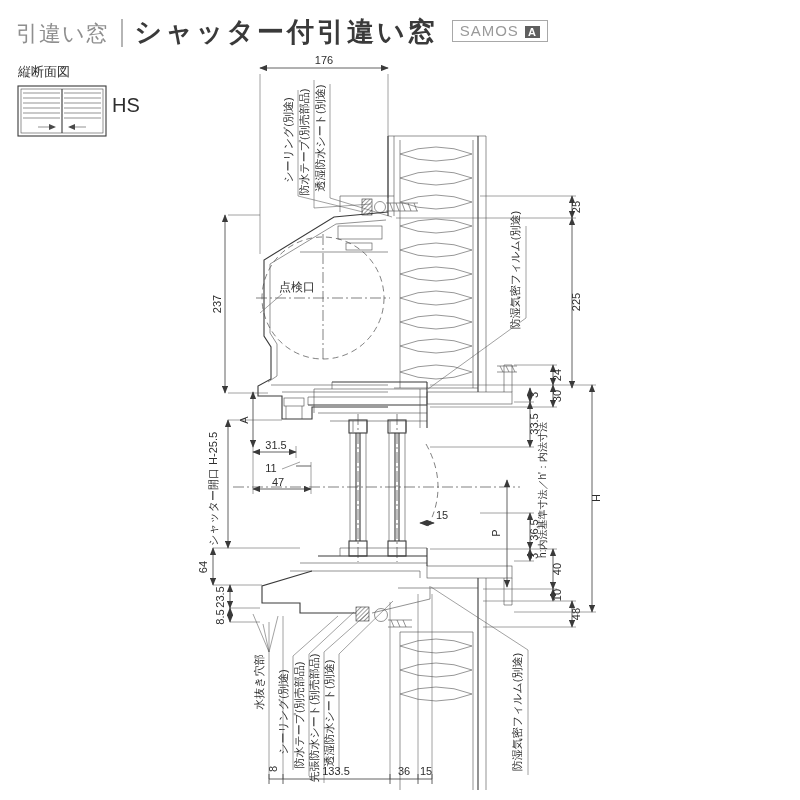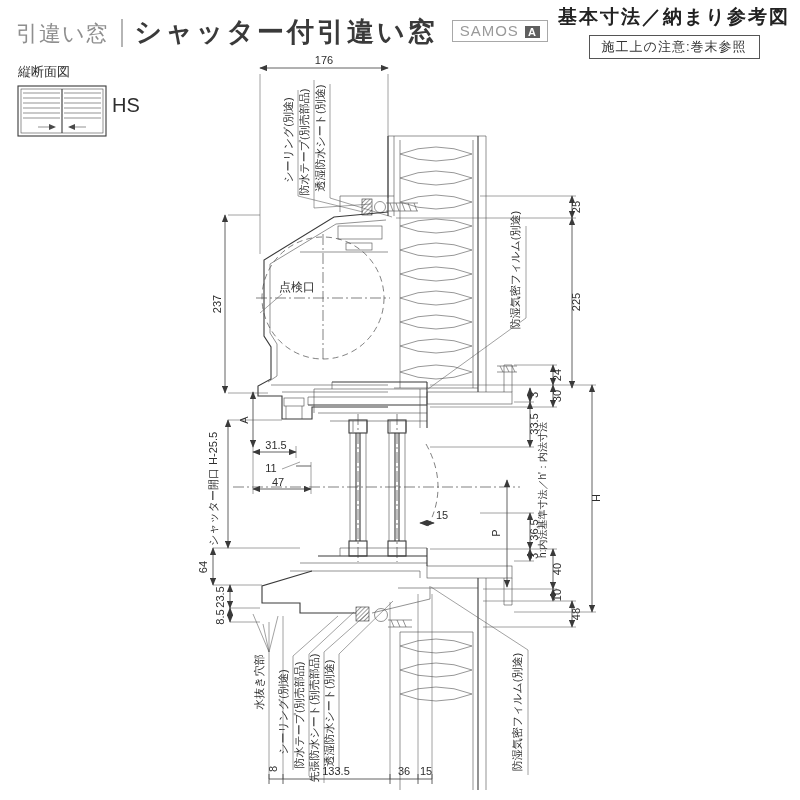--- a/index.html
+++ b/index.html
@@ -372,19 +372,15 @@
       <text x="336" y="775" class="t11" text-anchor="middle">133.5</text>
       <text x="404" y="775" class="t11" text-anchor="middle">36</text>
       <text x="426" y="775" class="t11" text-anchor="middle">15</text>
     </g>
   </svg>
 
   <div class="header">
     <div class="h-left">
       <span class="cat">引違い窓</span><span class="divider"></span><span class="title">シャッター付引違い窓</span><span class="samos"><span>SAMOS</span><span class="badge">A</span></span>
     </div>
-    <div class="h-right">
-      <div class="sub">基本寸法／納まり参考図</div>
-      <div class="note">施工上の注意:巻末参照</div>
-    </div>
   </div>
 
 </div>
 
 </body></html>

